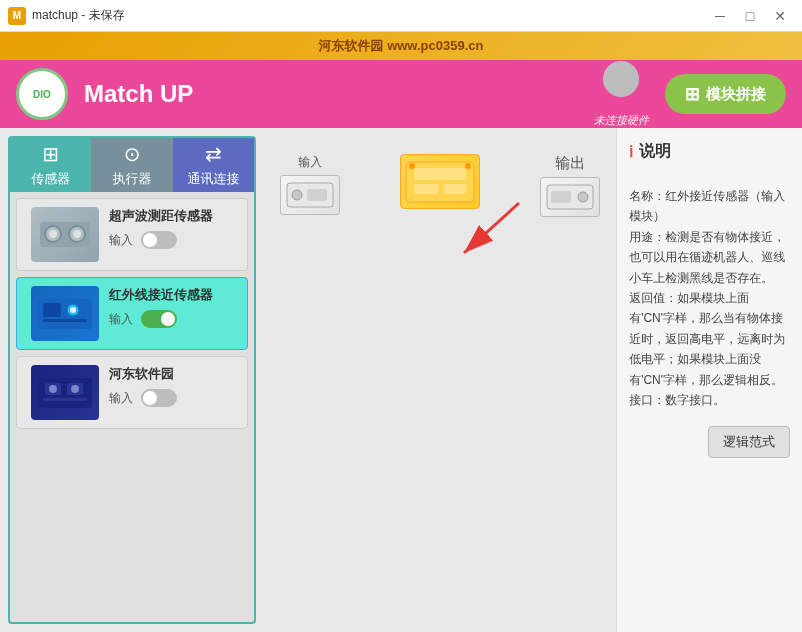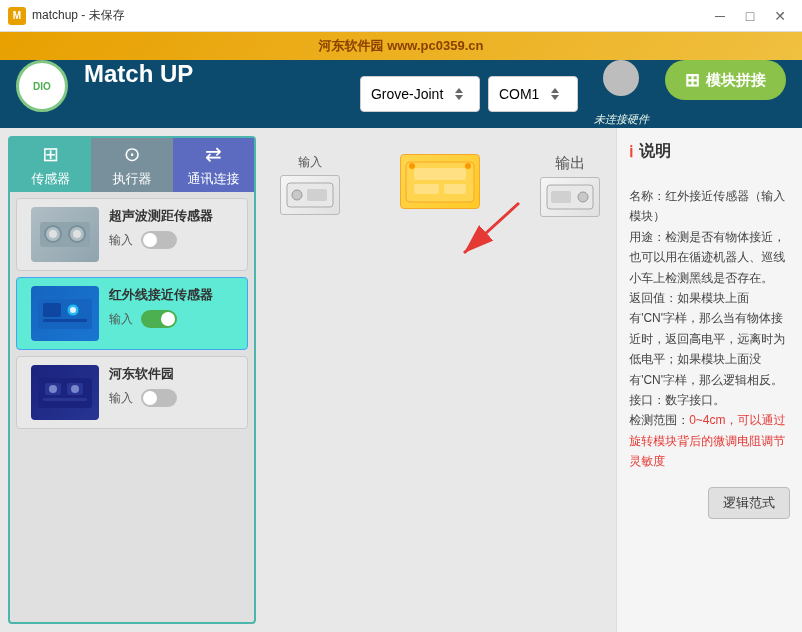--- a/index.html
+++ b/index.html
@@ -30,22 +30,23 @@
       align-items: center;
       justify-content: center;
       font-size: 13px;
       color: #8B4000;
       font-weight: bold;
     }
 
     
     .header {
       height: 68px;
-      background: #0c4a6e;
-      display: flex;
+      background: #ec4899;
+      display: flex;
+      align-items: center;
       padding: 0 16px;
       gap: 16px;
     }
     .logo-circle {
       width: 52px; height: 52px;
       background: #fff;
       border-radius: 50%;
       display: flex; align-items: center; justify-content: center;
       flex-direction: column;
       border: 3px solid #81c784;
@@ -271,36 +272,20 @@
 <div class="watermark-bar">
   <span>河东软件园  www.pc0359.cn</span>
 </div>
 
 <div class="header">
   <div class="logo-circle">
     <span class="logo-dio">DIO</span>
   </div>
   <div class="matchup-brand">Match UP</div>
   <div class="header-spacer"></div>
-  <div class="dropdown-group">
-    <div class="dropdown">
-      <span>Grove-Joint</span>
-      <div class="dropdown-arrow">
-        <span class="arrow-up"></span>
-        <span class="arrow-down"></span>
-      </div>
-    </div>
-    <div class="dropdown" style="min-width:90px;">
-      <span>COM1</span>
-      <div class="dropdown-arrow">
-        <span class="arrow-up"></span>
-        <span class="arrow-down"></span>
-      </div>
-    </div>
-  </div>
   <div class="status-area">
     <div class="status-circle"></div>
     <span class="status-text">未连接硬件</span>
   </div>
   <button class="connect-btn">
     <span class="connect-btn-icon">⊞</span>
     <span>模块拼接</span>
   </button>
 </div>
 
@@ -437,20 +422,17 @@
       <span class="info-icon">ℹ</span>
       <span>说明</span>
     </div>
     <div class="info-body">
       <p>名称：红外接近传感器（输入模块）</p>
       <p>用途：检测是否有物体接近，也可以用在循迹机器人、巡线小车上检测黑线是否存在。</p>
       <p>
         <span>返回值：如果模块上面有'CN'字样，那么当有物体接近时，返回高电平，远离时为低电平；如果模块上面没有'CN'字样，那么逻辑相反。</span>
       </p>
       <p>接口：数字接口。</p>
-      <p>
-        检测范围：<span style="color:#e53935">0~4cm，可以通过旋转模块背后的微调电阻调节灵敏度</span>
-      </p>
     </div>
     <button class="logic-btn">逻辑范式</button>
   </div>
 
 </div>
 
 </body></html>

